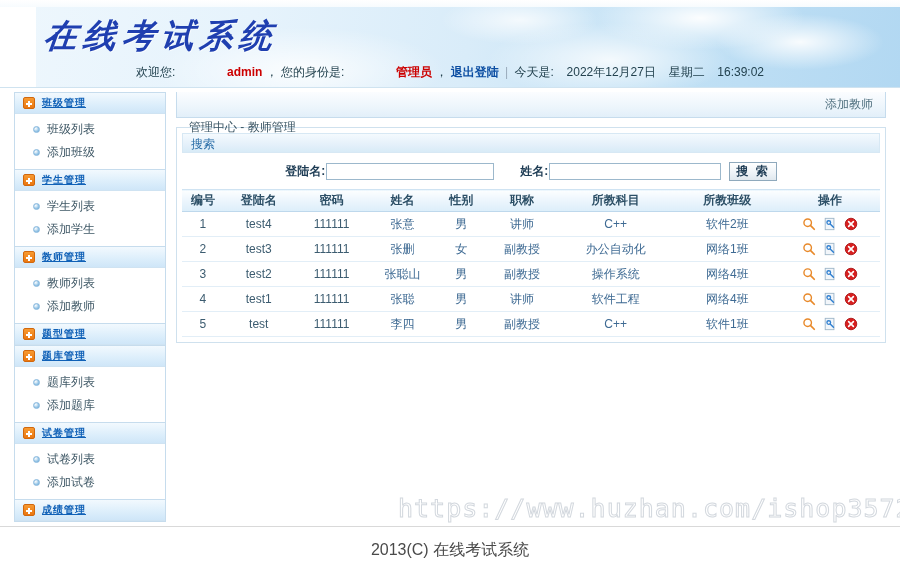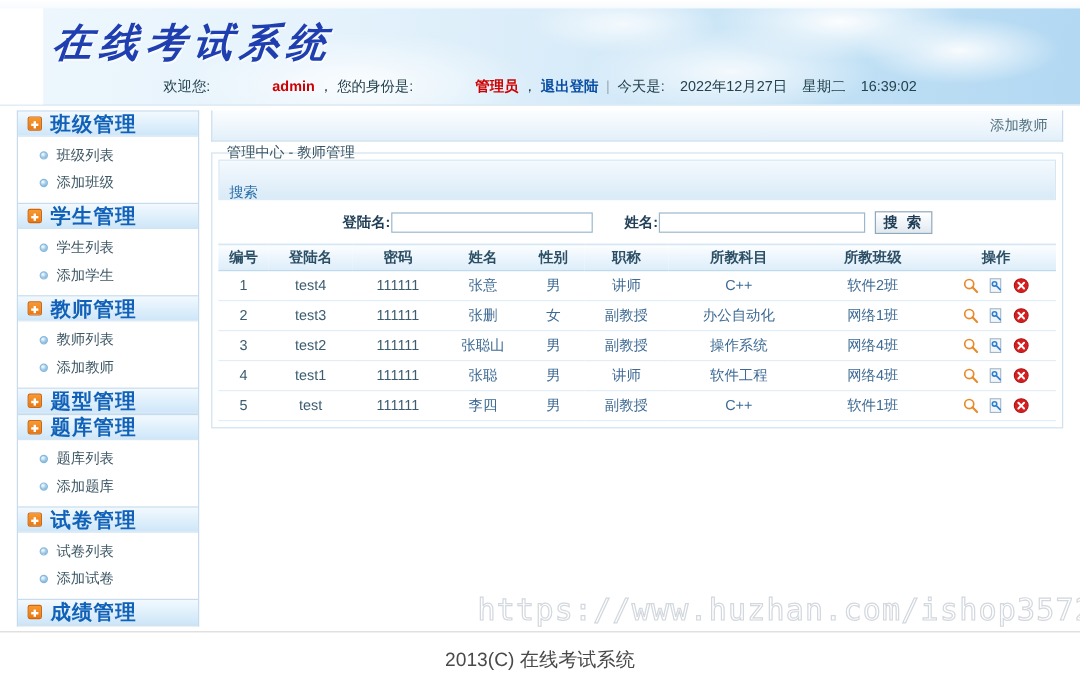--- a/index.html
+++ b/index.html
@@ -77,21 +77,21 @@
     background:linear-gradient(#f79a31,#ea7711);
     border:1px solid #d1670c;border-radius:2px;
     position:relative;
   }
   .menu-head .plus:before,.menu-head .plus:after{
     content:"";position:absolute;background:#fff;
   }
   .menu-head .plus:before{ left:2px;top:4.5px;width:6px;height:2px; }
   .menu-head .plus:after{ left:4px;top:2.5px;width:2px;height:6px; }
   .menu-head .mh-label{
-    color:#1061b7; font-weight:bold; font-size:17px; letter-spacing:1px;
+    color:#1061b7; font-weight:bold; font-size:10px; letter-spacing:1px;text-decoration:underline;
   }
   .submenu{ background:#fff; padding:4px 0 5px 0; }
   .sub-item{
     display:flex; align-items:center; gap:7px;
     padding:3px 0 3px 18px; cursor:pointer;text-align:center;
   }
   .sub-item .dot{
     width:7px;height:7px;flex:0 0 7px;border-radius:50%;
     background:radial-gradient(circle at 35% 32%,#ffffff 0%,#9dc9e8 55%,#6ba8d4 100%);
     border:1px solid #86b7dd;
@@ -111,21 +111,21 @@
   #crumb{ color:#3a5564; font-size:12px;margin-top:45px; }
   #add-link{ color:#50707f; font-size:12px; text-decoration:none; cursor:pointer; }
 
   #panel{
     margin-top:9px;
     border:1px solid #cfe1ee;
     background:#fff;
     padding:5px;
   }
   #panel-title{
-    height:20px; line-height:20px; padding:16px 8px;
+    height:20px; line-height:20px; padding:0 8px;
     background:linear-gradient(#f4fafe,#e4f0fa 60%,#d8ebf7);
     border:1px solid #d7e8f4;
     color:#2b6ea8; font-size:12px;
   }
 
   
   #search-form{
     height:36px; display:flex; align-items:center; justify-content:center;
     gap:0; background:#fff;
   }

